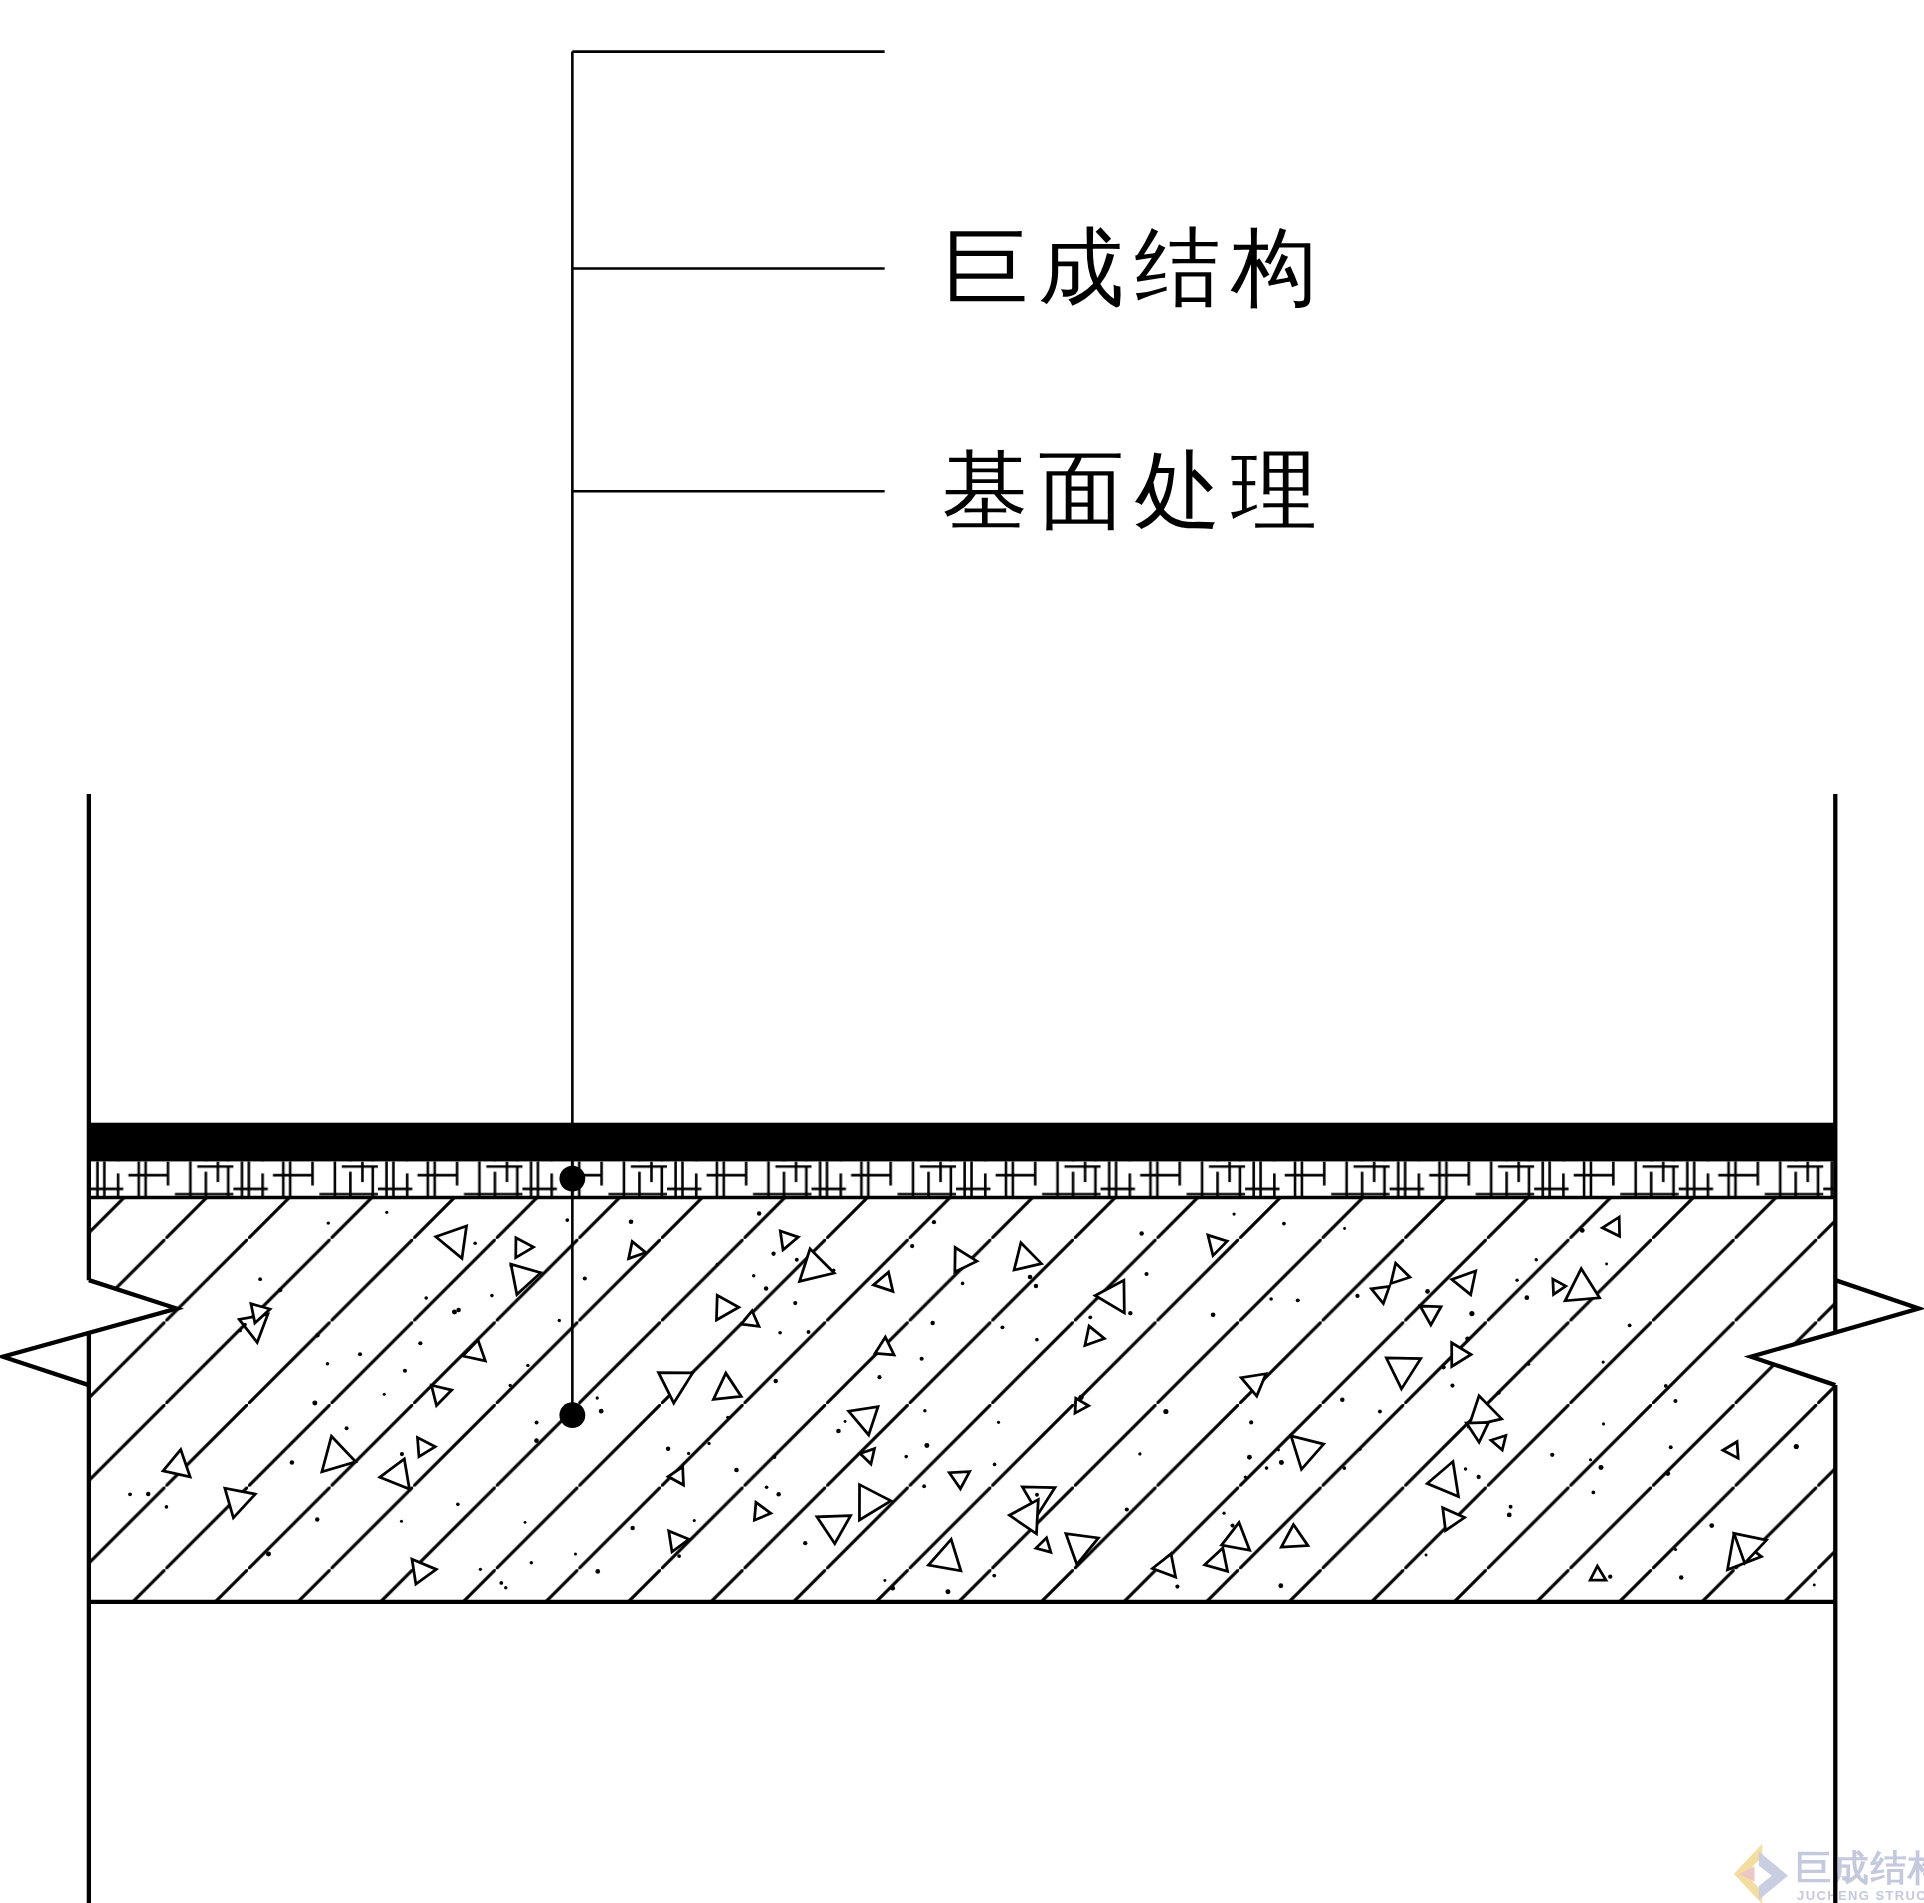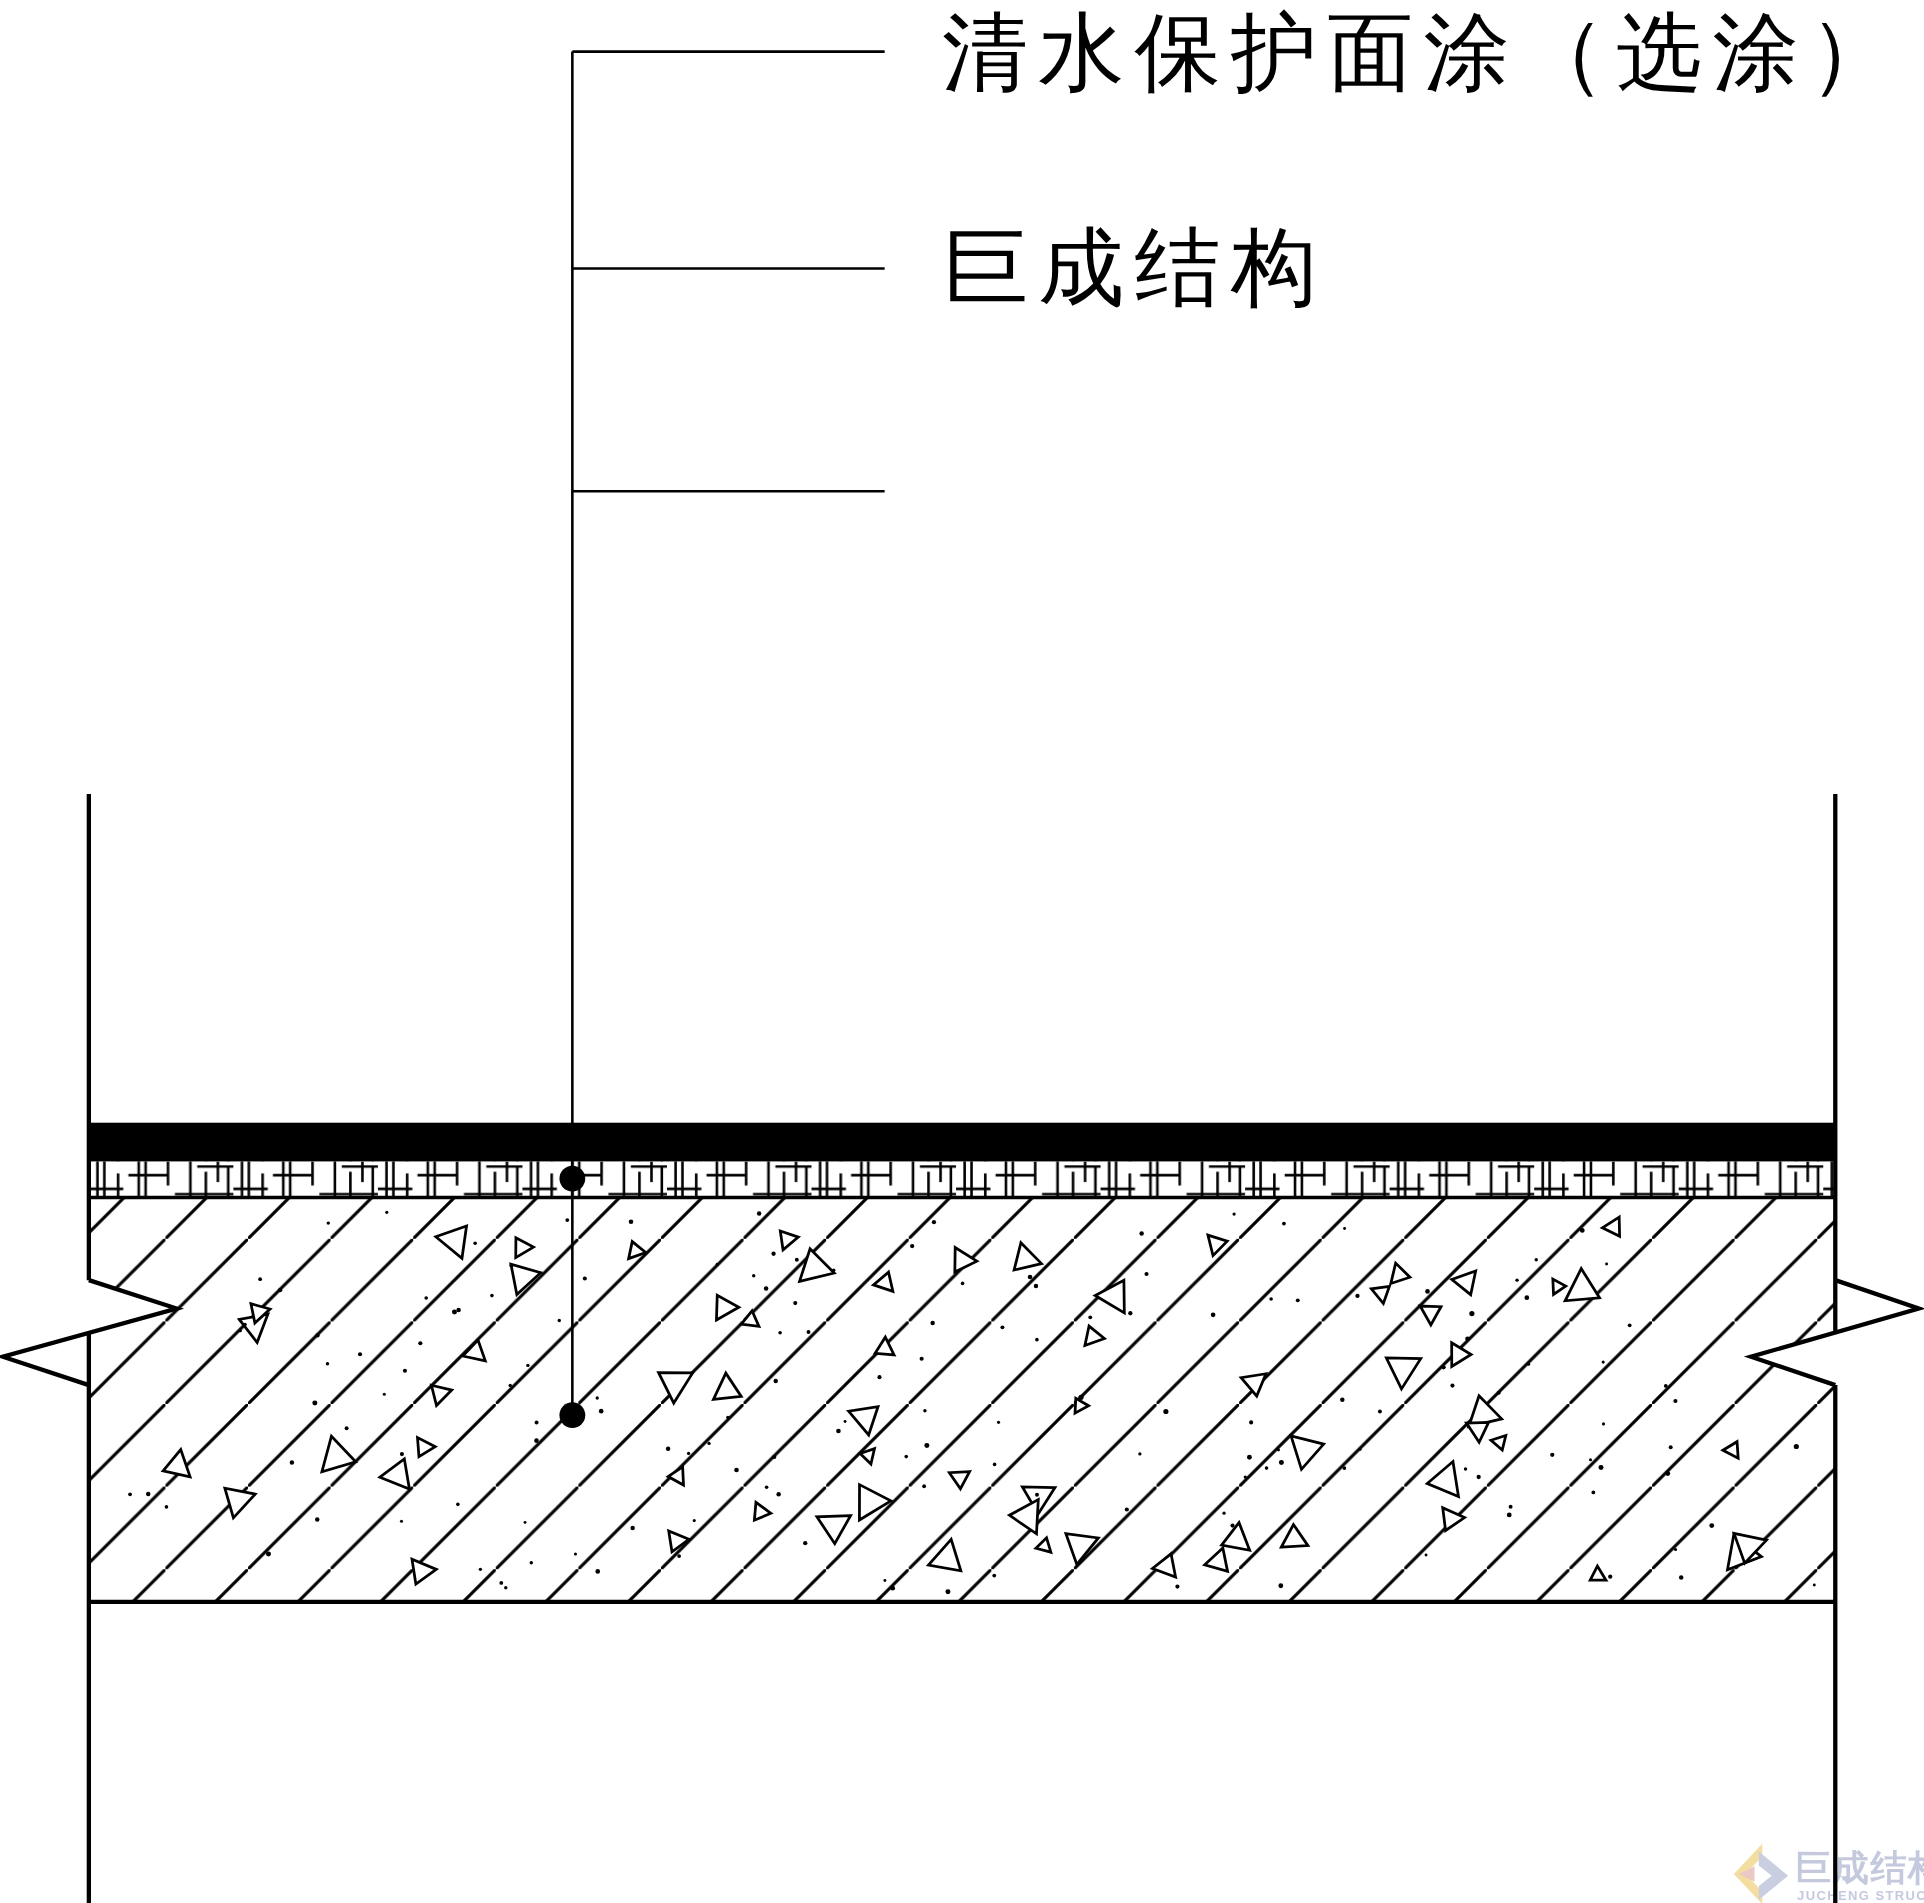--- a/index.html
+++ b/index.html
@@ -331,17 +331,17 @@
     </g>
     <circle cx="665" cy="1370" r="15" fill="#000"></circle>
     <circle cx="665" cy="1645" r="15" fill="#000"></circle>
 
     <polygon fill="#fff" points="103,1488 205,1521 3,1577 103,1610 -60,1610 -60,1488"></polygon>
     <polyline points="103,1488 205,1521 3,1577 103,1610" fill="none" stroke="#000" stroke-width="5" stroke-linejoin="miter"></polyline>
     <polygon fill="#fff" points="2133,1488 2230,1521 2035,1577 2133,1610 2300,1610 2300,1488"></polygon>
     <polyline points="2133,1488 2230,1521 2035,1577 2133,1610" fill="none" stroke="#000" stroke-width="5" stroke-linejoin="miter"></polyline>
   </svg>
 
-  <div class="callout" id="callout-1">清水保护面涂（选涂）</div>
   <div class="callout" id="callout-2">巨成结构</div>
+  <div class="callout" id="callout-3">基面处理</div>
 
 </div>
 
 
 </body></html>

